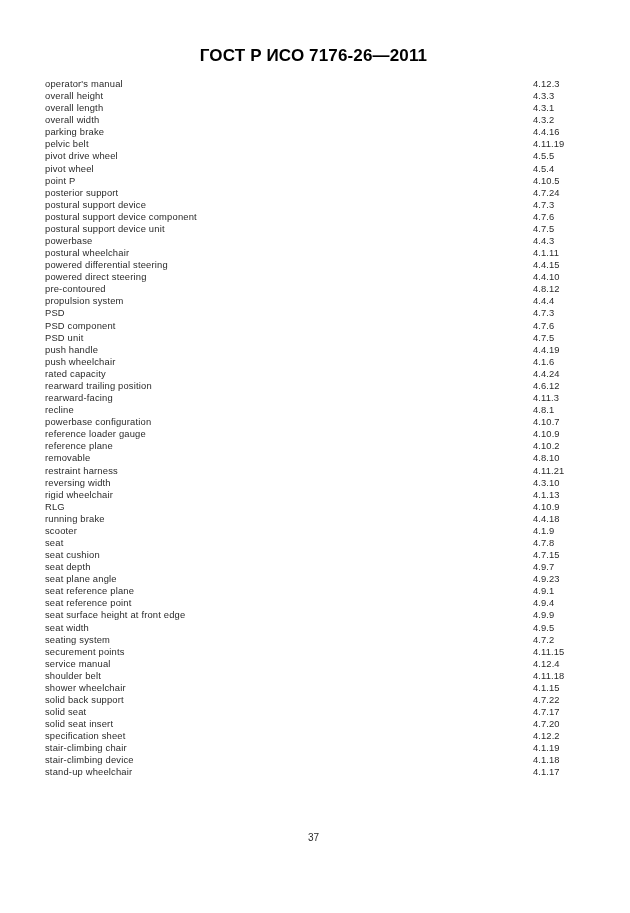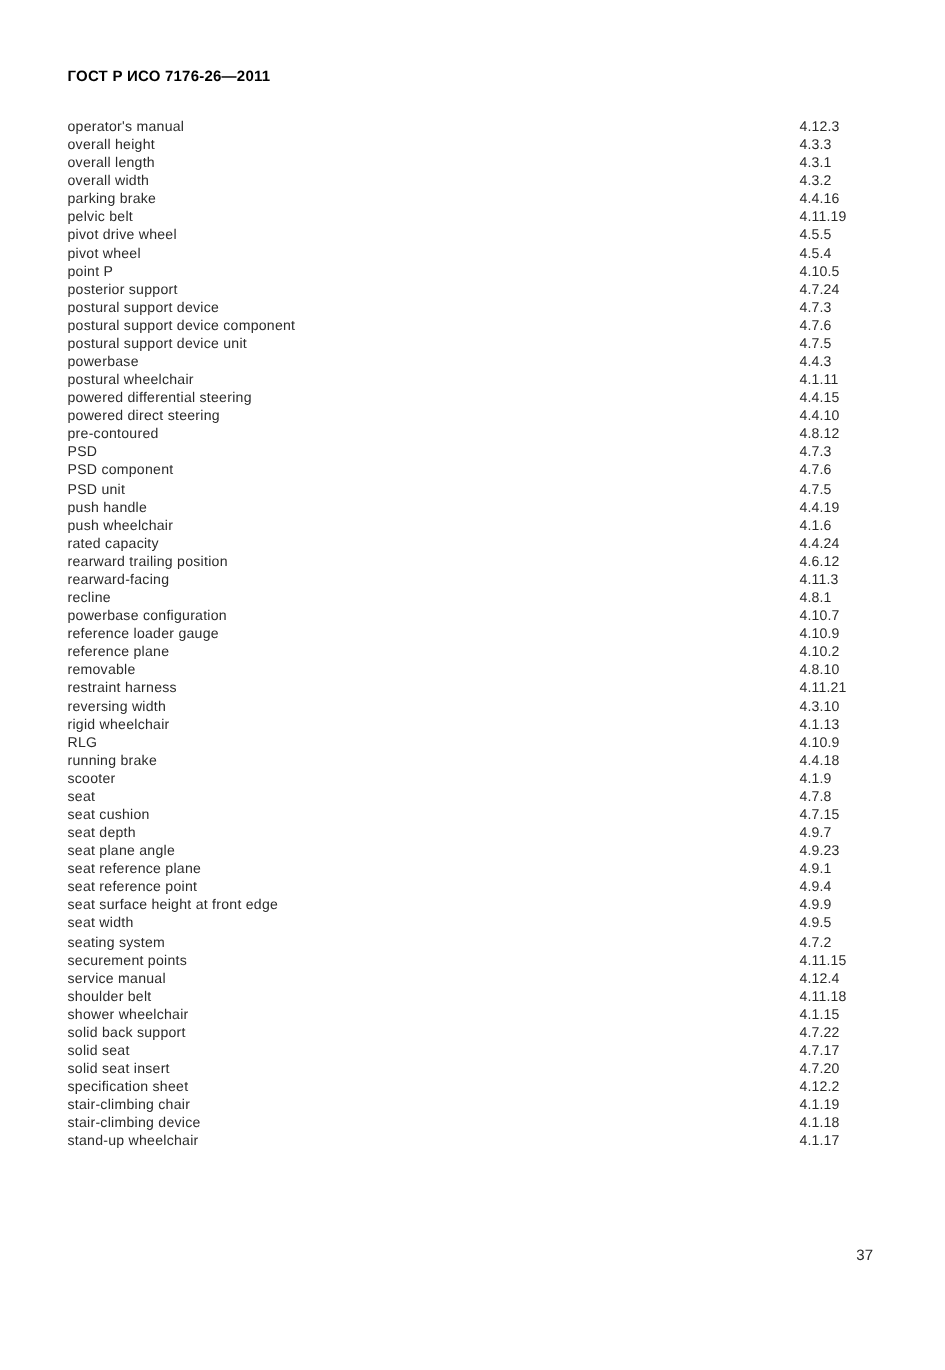--- a/index.html
+++ b/index.html
@@ -20,22 +20,22 @@
     position: absolute;
     inset: 0;
   }
 
   
   .doc-header {
     position: absolute;
     top: 46px;
     left: 45px;
     right: 48px;
-    text-align: left;
-    font-size: 10px;
+    text-align: center;
+    font-size: 17px;
     font-weight: bold;
     letter-spacing: 0.15px;
     color: #000000;
     white-space: nowrap;
   }
 
   
   .index-list {
     position: absolute;
     top: 78px;
@@ -64,21 +64,21 @@
     flex: 0 0 auto;
     letter-spacing: 0.1px;
   }
 
   
   .page-number {
     position: absolute;
     top: 832px;
     left: 45px;
     right: 48px;
-    text-align: right;
+    text-align: center;
     font-size: 10px;
     color: #2a2a2a;
   }
 </style>
 </head>
 <body>
 
 <div class="page">
 
   <div class="doc-header">ГОСТ Р ИСО 7176-26—2011</div>
@@ -150,20 +150,24 @@
       </div>
       <div class="index-row">
         <span class="term">powered direct steering</span>
         <span class="ref">4.4.10</span>
       </div>
       <div class="index-row">
         <span class="term">pre-contoured</span>
         <span class="ref">4.8.12</span>
       </div>
       <div class="index-row">
+        <span class="term">propulsion system</span>
+        <span class="ref">4.4.4</span>
+      </div>
+      <div class="index-row">
         <span class="term">PSD</span>
         <span class="ref">4.7.3</span>
       </div>
       <div class="index-row">
         <span class="term">PSD component</span>
         <span class="ref">4.7.6</span>
       </div>
       <div class="index-row">
         <span class="term">PSD unit</span>
         <span class="ref">4.7.5</span>

